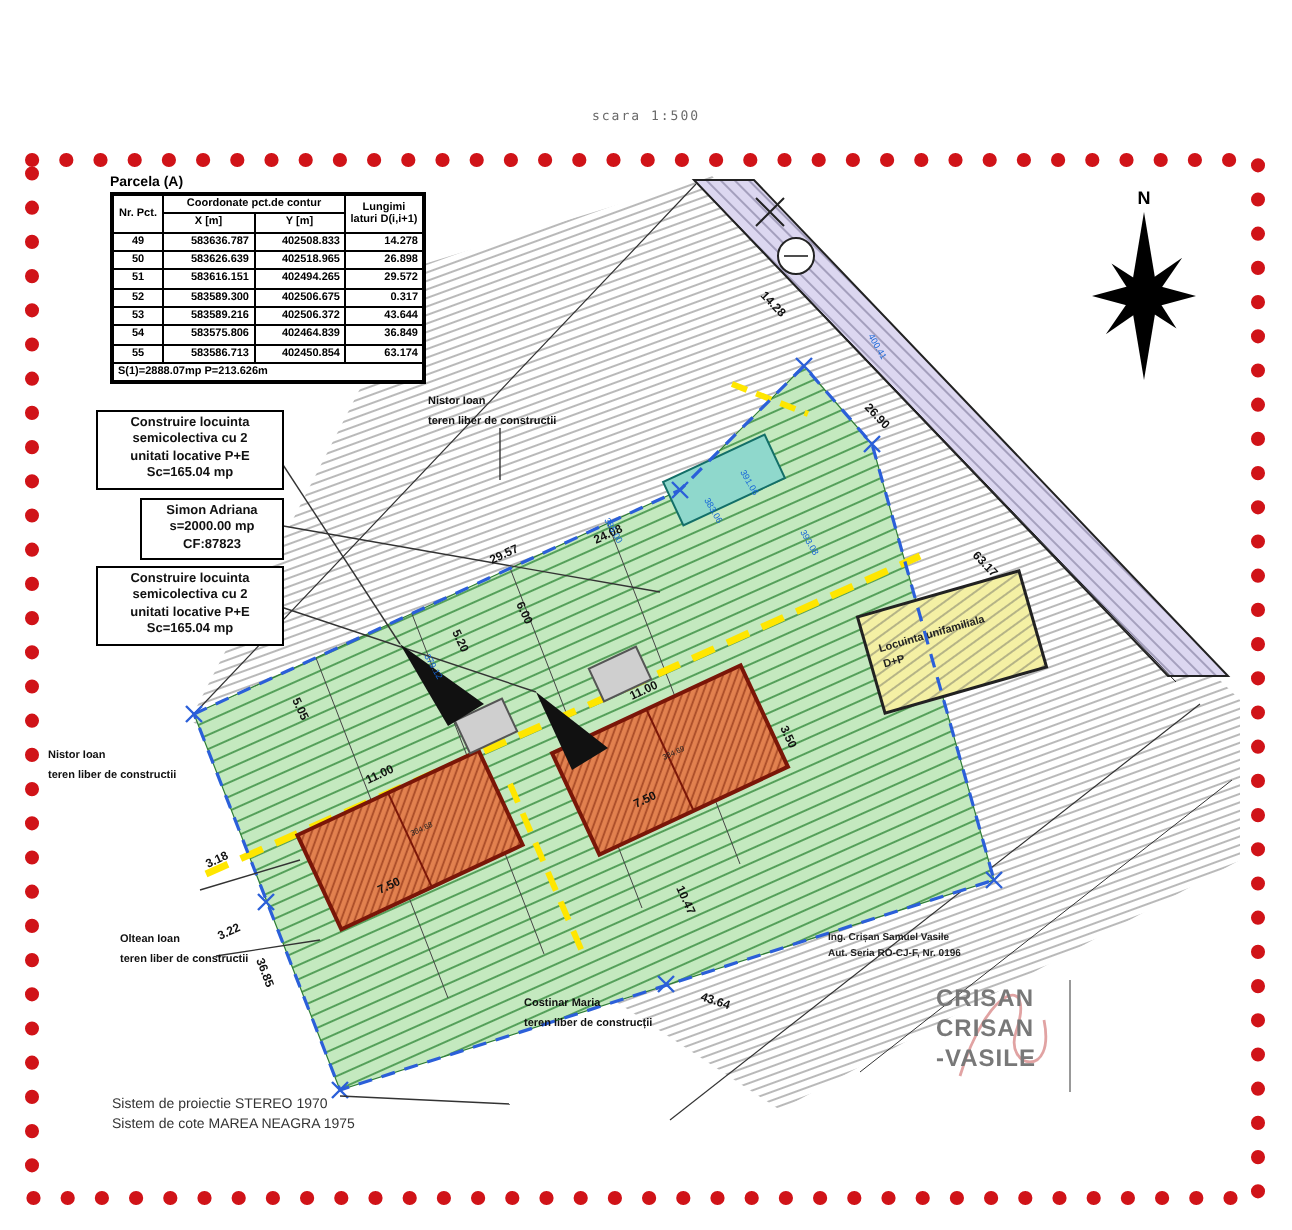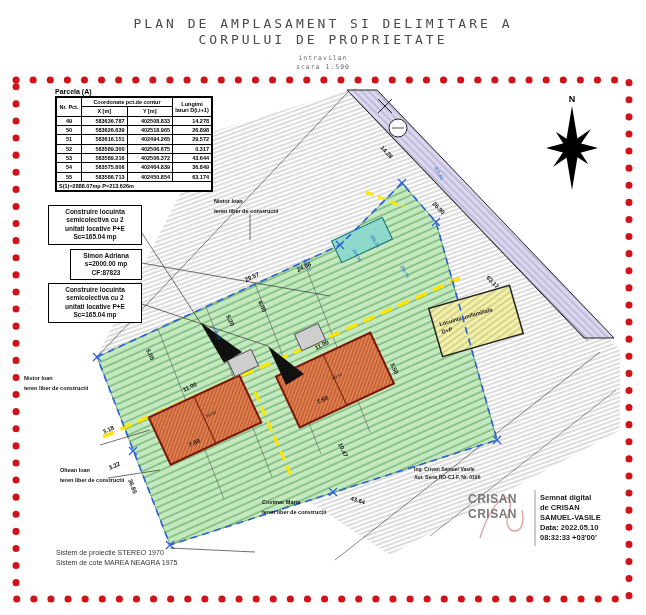--- a/index.html
+++ b/index.html
@@ -185,26 +185,21 @@
         <polygon points="595,148 572,143 572,153"></polygon>
       </g>
     </g>
 
     <path d="M480,538 C494,492 518,486 508,516 C502,534 528,540 522,510" stroke="#d98c8c" stroke-width="1.4" fill="none" opacity="0.8"></path>
     <line x1="535" y1="490" x2="535" y2="546" stroke="#999" stroke-width="1"></line>
 
     <rect x="16" y="80" width="613" height="519" fill="none" stroke="#d01318" stroke-width="7" stroke-linecap="round" stroke-dasharray="0.1 17"></rect>
   </svg>
 
-  <div class="abs title">
-    <div>PLAN DE AMPLASAMENT SI DELIMITARE A</div>
-    <div>CORPULUI DE PROPRIETATE</div>
-  </div>
   <div class="abs subtitle">
-    <div>intravilan</div>
     <div>scara 1:500</div>
   </div>
 
   <div class="abs tblwrap">
     <div class="tblcaption">Parcela (A)</div>
     <table class="coords">
       <tbody>
           <tr>
         <th rowspan="2" style="width:20px">Nr. Pct.</th>
         <th colspan="2" style="width:86px">Coordonate pct.de contur</th>
@@ -299,27 +294,21 @@
   </div>
 
   <div class="abs engineer" style="left:414px;top:466px">
     <div>Ing. Crișan Samuel Vasile</div>
     <div>Aut. Seria RO-CJ-F, Nr. 0196</div>
   </div>
 
   <div class="abs sig-name" style="left:468px;top:492px;width:66px">
     <div>CRISAN</div>
     <div>CRISAN</div>
-  </div>
-  <div class="abs sig-detail" style="left:540px;top:493px;width:90px">
-    <div>Semnat digital</div>
-    <div>de CRISAN</div>
-    <div>SAMUEL-VASILE</div>
-    <div>Data: 2022.05.10</div>
-    <div>08:32:33 +03'00'</div>
+    <div>-VASILE</div>
   </div>
 
   <div class="abs notes" style="left:56px;top:548px">
     <div>Sistem de proiectie STEREO 1970</div>
     <div>Sistem de cote MAREA NEAGRA 1975</div>
   </div>
 
 </div>
 
 </body></html>

